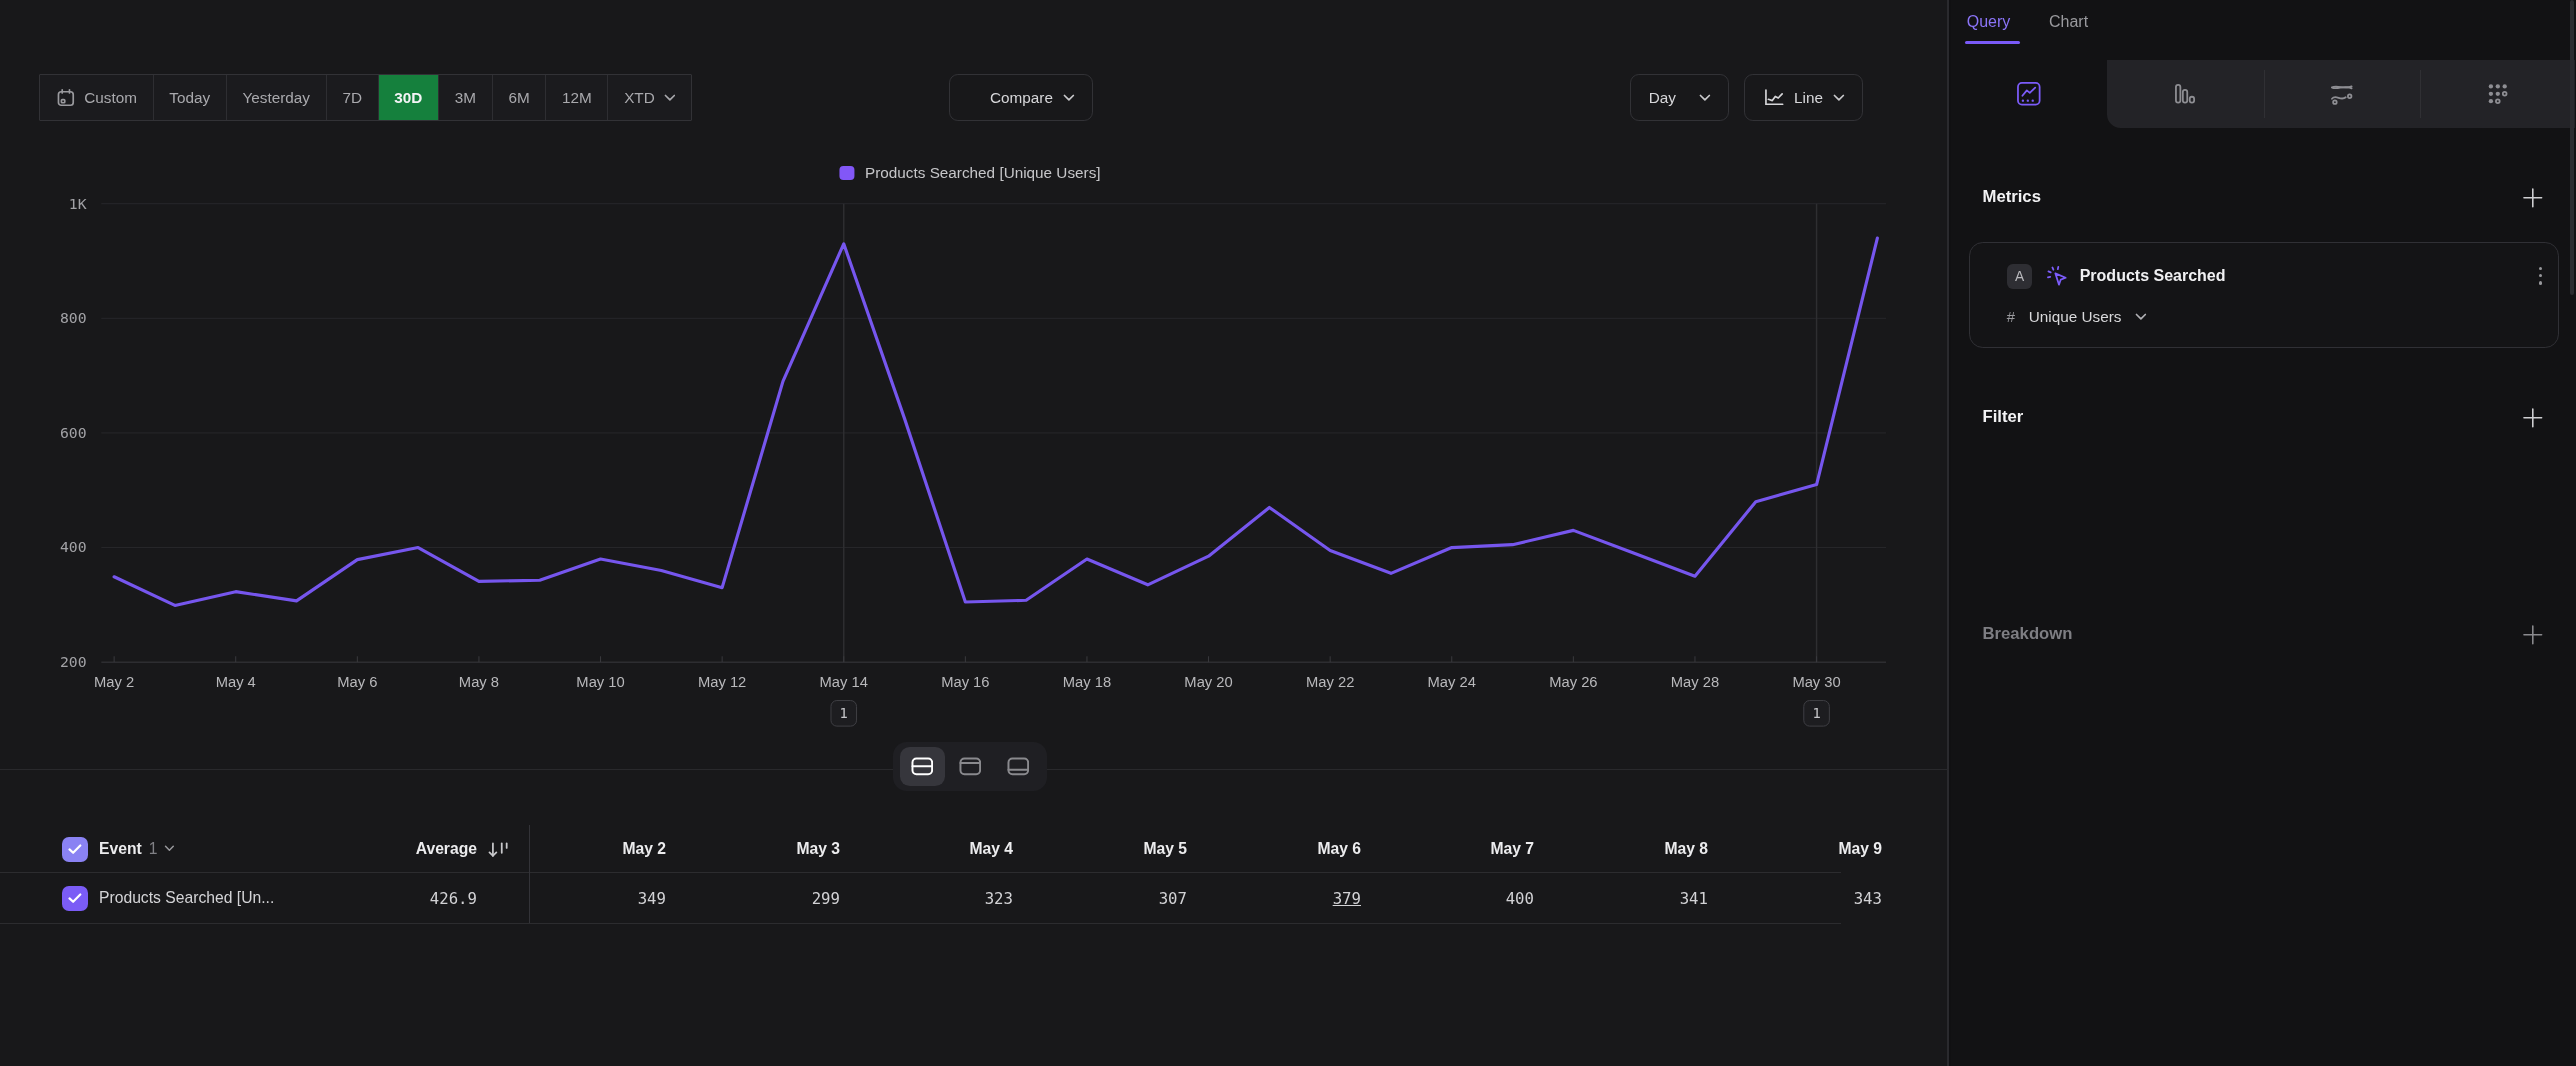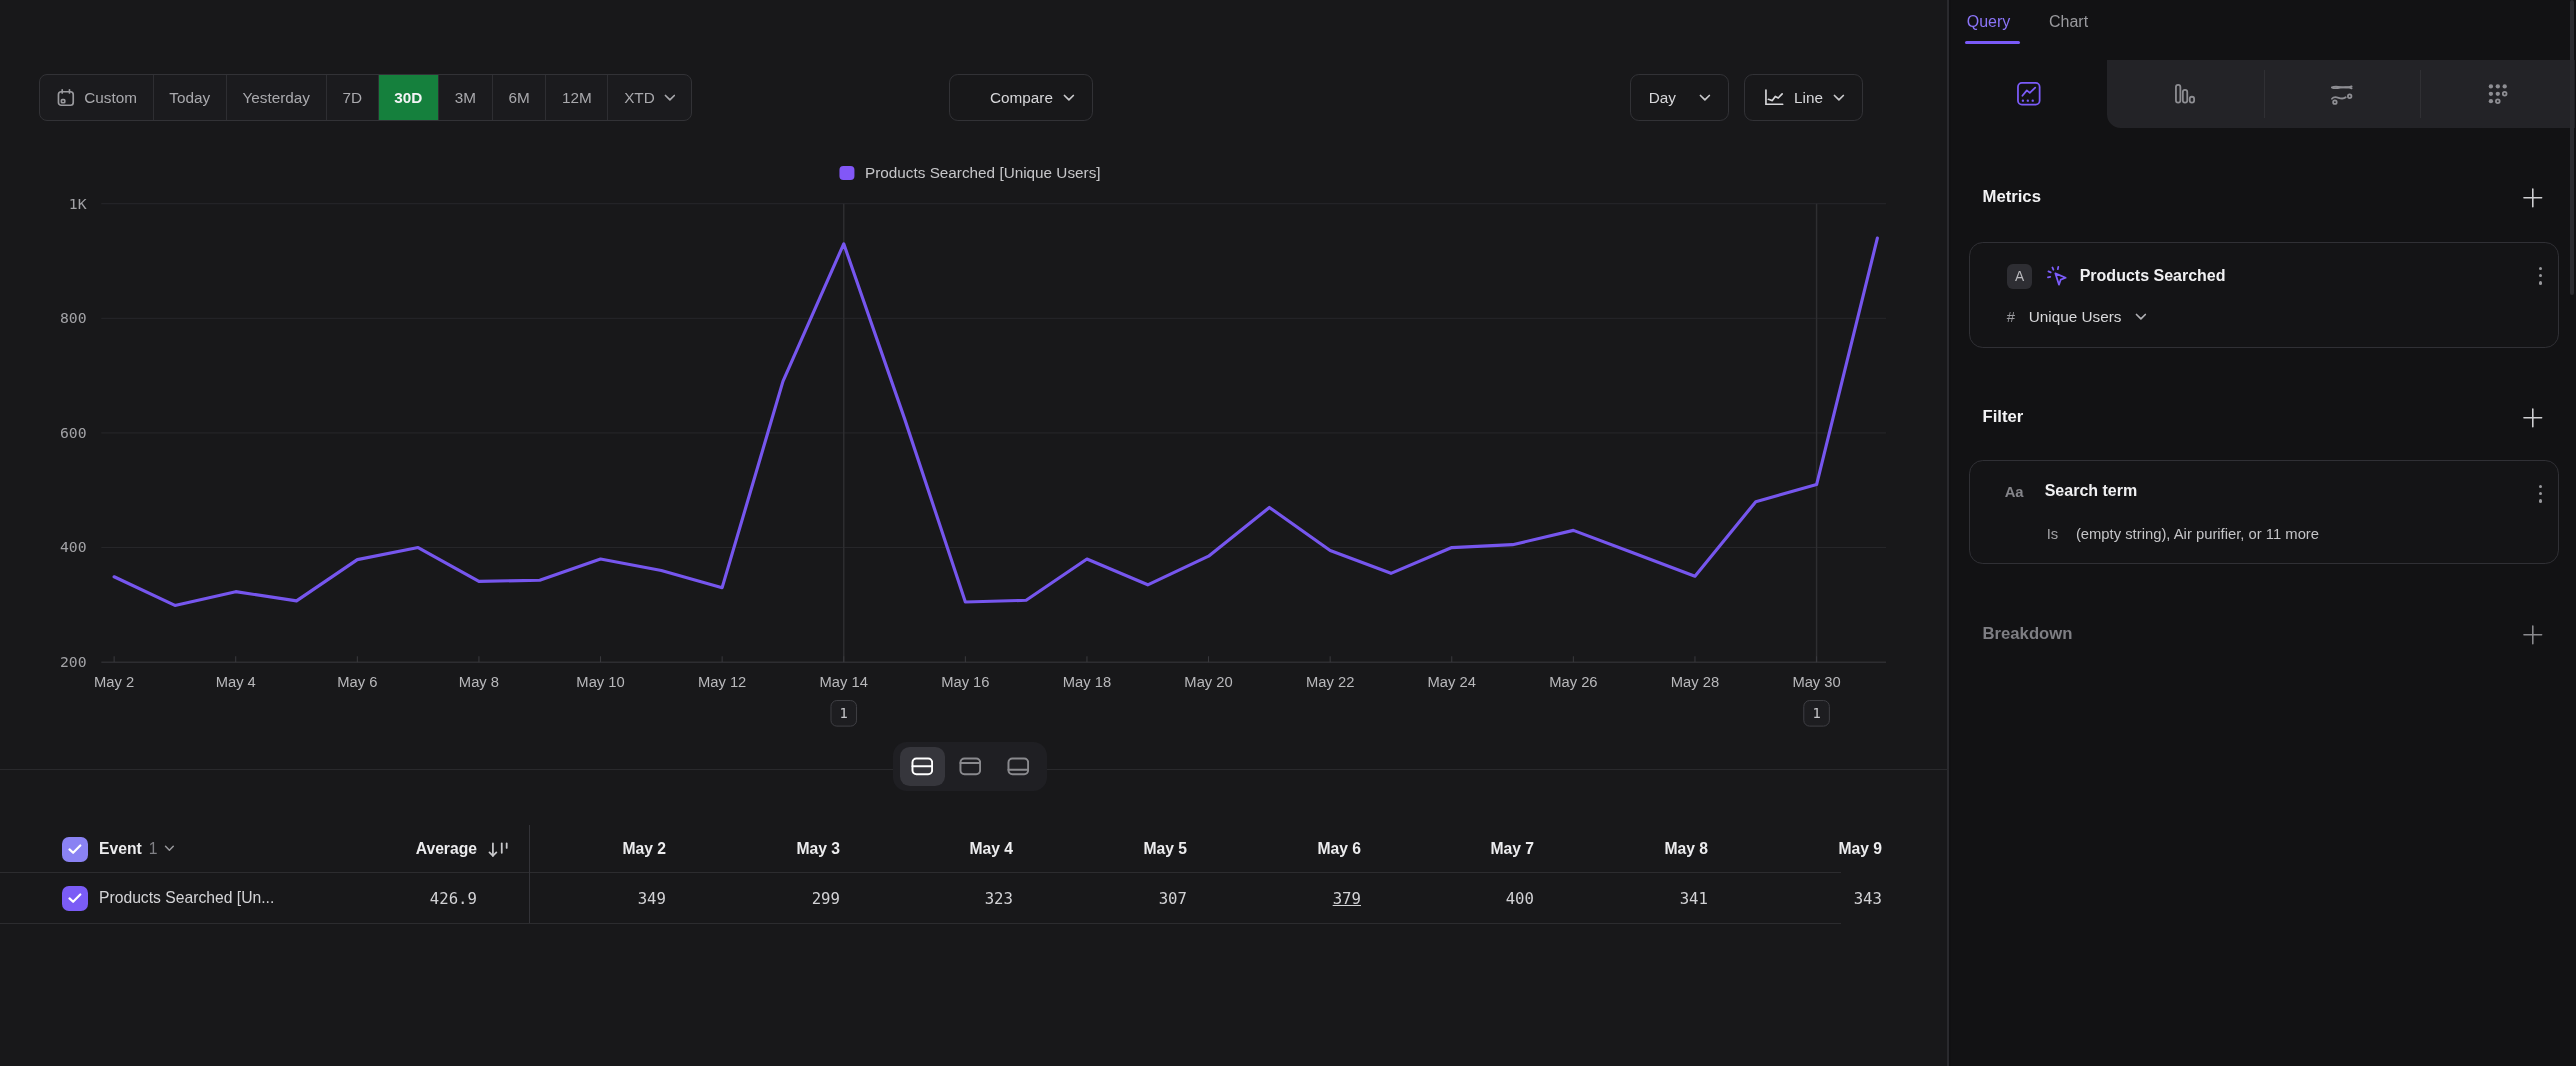--- a/index.html
+++ b/index.html
@@ -7,21 +7,21 @@
               font-family:"Liberation Sans", sans-serif; -webkit-font-smoothing:antialiased; }
   .mono { font-family:"DejaVu Sans Mono", monospace; }
 
   
   .main { position:absolute; left:0; top:0; width:1949px; height:1067px;
           background:#18181a; border-right:2px solid #2a2a2e; }
 
   
   .toolbar { position:absolute; left:0; top:74px; width:1949px; height:47px; }
   .seg { position:absolute; left:39px; top:0; height:47px; display:flex; align-items:stretch;
-         border:1px solid #323236; border-radius:8px; overflow:hidden; background:#1b1b1e; }
+         border:1px solid #323236; border-radius:1px; overflow:hidden; background:#1b1b1e; }
   .seg-item { display:flex; align-items:center; gap:8.9px; padding:0 15.7px; color:#a9a9ad;
               font-size:15.3px; border-left:1px solid #2e2e32; cursor:pointer; white-space:nowrap; }
   .seg-item:first-child { border-left:none; }
   .seg-item.active { background:#15803d; color:#f4f4f6; font-weight:600; }
   .btn { position:absolute; top:0; height:47px; display:flex; align-items:center; gap:9.8px;
          padding:0 17.7px; border:1px solid #323236; border-radius:8.9px; background:transparent;
          color:#d6d6d9; font-size:15.3px; font-family:"Liberation Sans",sans-serif; cursor:pointer; }
   .btn-compare { left:949px;padding-left:40px; }
   .btn-day { left:1630px;gap:23px; }
   .btn-line { left:1744px; }
@@ -409,33 +409,20 @@
   </div>
 
   <div class="section-head" style="top:407px">Filter</div>
   <div class="plus-btn" style="top:405px">
     <svg width="21.6" height="21.6" viewBox="0 0 22 22">
         <line x1="11" y1="2" x2="11" y2="20"></line>
         <line x1="2" y1="11" x2="20" y2="11"></line>
       </svg>
   </div>
 
-  <div class="card filter-card">
-    <div class="aa-badge">Aa</div>
-    <div class="filter-name">Search term</div>
-    <div class="kebab">
-        <span></span>
-        <span></span>
-        <span></span>
-      </div>
-    <div class="filter-op-row">
-      <span class="filter-op">Is</span>
-      <span class="filter-val">(empty string), Air purifier, or 11 more</span>
-    </div>
-  </div>
 
   <div class="section-head dim" style="top:624px">Breakdown</div>
   <div class="plus-btn dim" style="top:622px">
     <svg width="21.6" height="21.6" viewBox="0 0 22 22">
         <line x1="11" y1="2" x2="11" y2="20"></line>
         <line x1="2" y1="11" x2="20" y2="11"></line>
       </svg>
   </div>
 
   <div class="scroll-thumb"></div>

